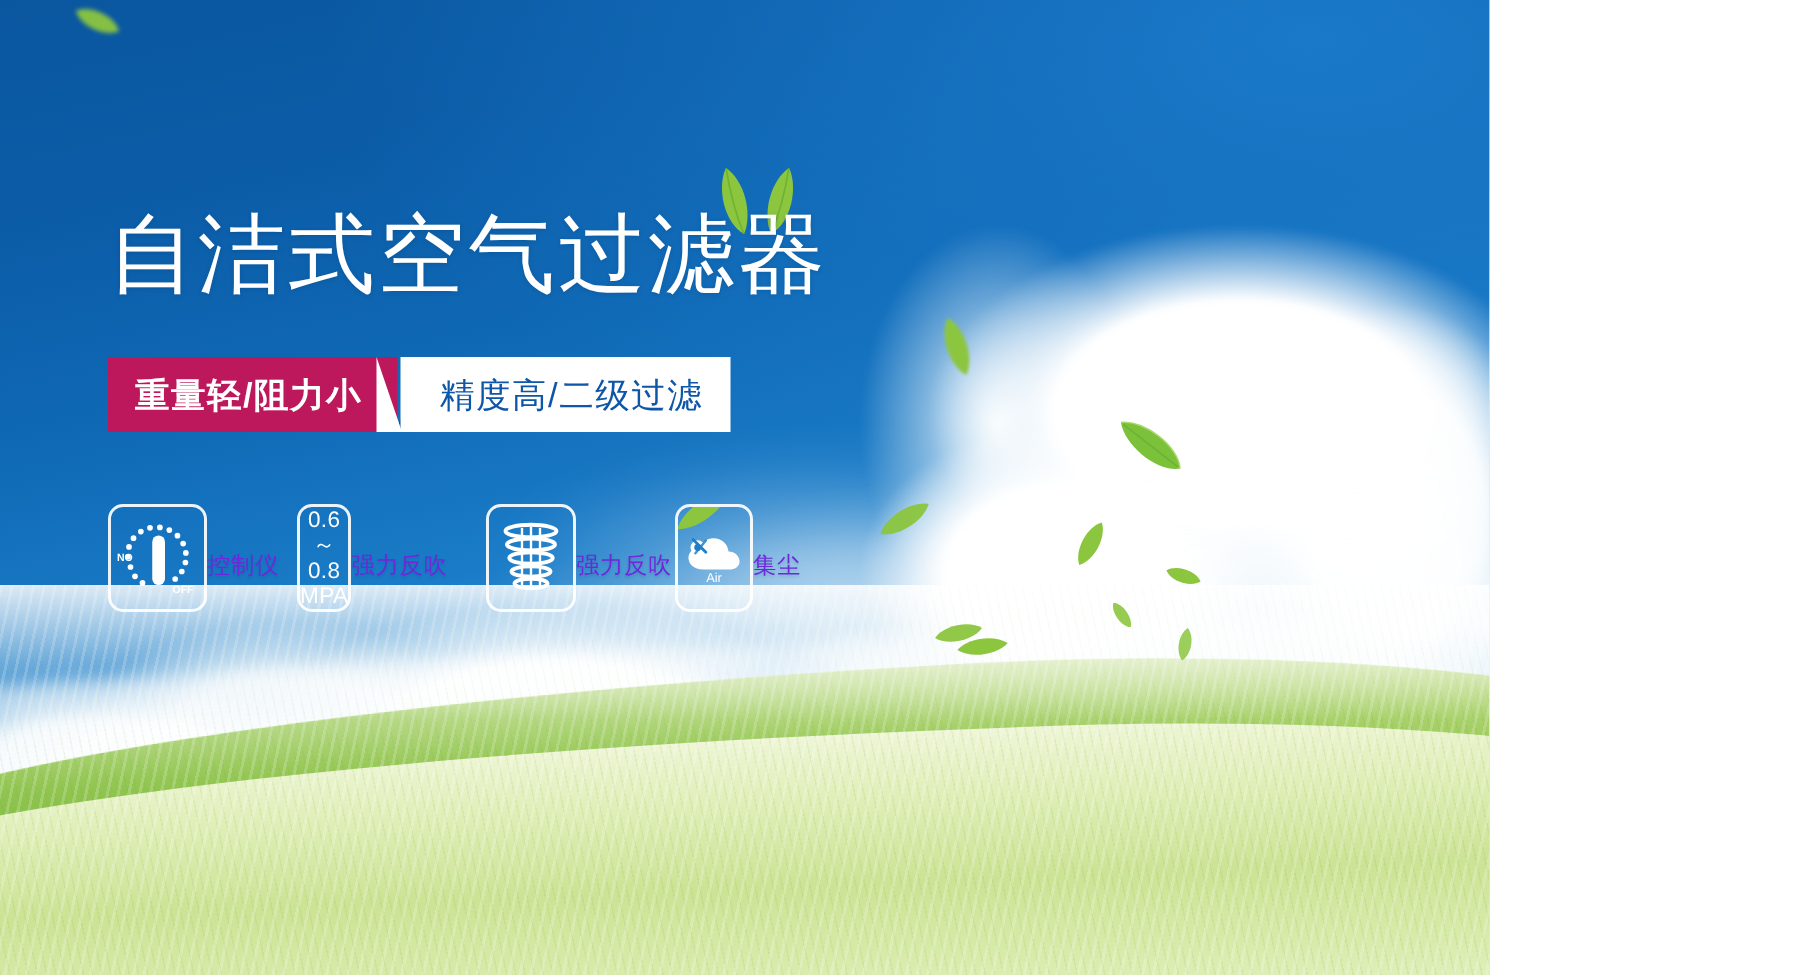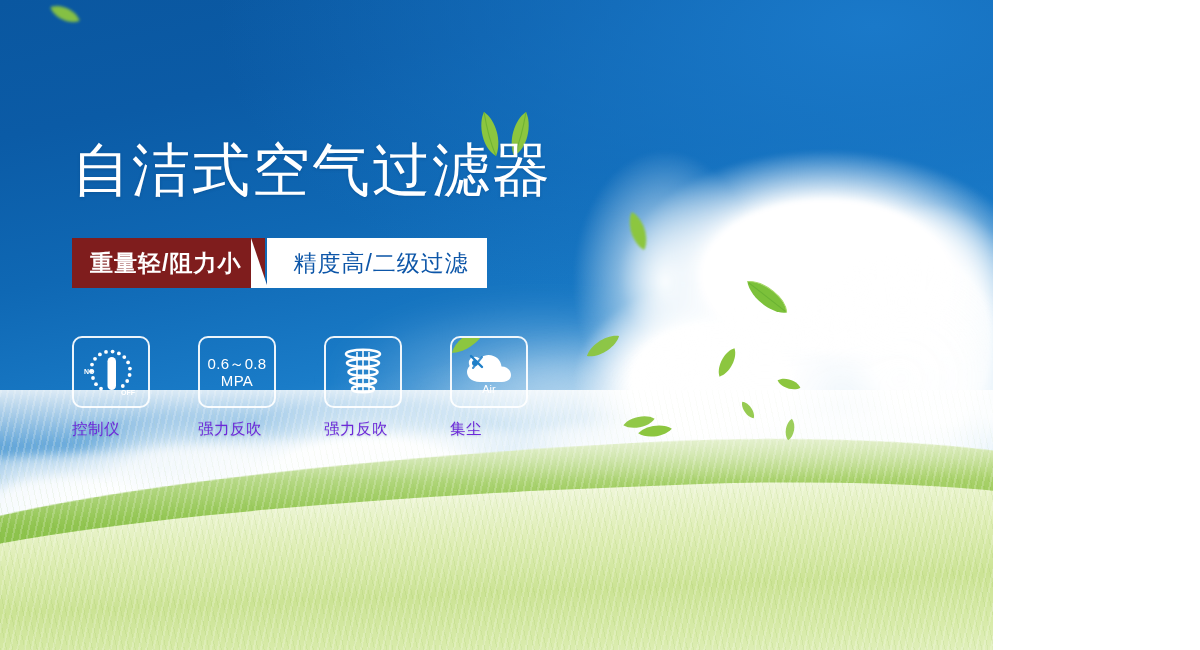--- a/index.html
+++ b/index.html
@@ -158,21 +158,21 @@
   .sprout{position:absolute;left:470px;top:108px;}
 
   
   .subtitle{
     position:absolute;left:72px;top:238px;
     height:50px;
     display:flex;align-items:stretch;
   }
   .sub-left{
     position:relative;
-    background:#7f1d1d;
+    background:#be185d;
     color:#ffffff;
     font-size:23px;font-weight:bold;
     letter-spacing:1px;
     display:flex;align-items:center;
     padding:0 24px 0 18px;
     white-space:nowrap;
   }
   .sub-left::after{
     content:"";position:absolute;right:-16px;top:0;
     width:0;height:0;
@@ -201,21 +201,21 @@
 
   
   .features{
     position:absolute;left:72px;top:336px;
     display:flex;
     gap:0;
   }
   .feature{
     width:84px;
     margin-right:42px;
-    display:flex;flex-direction:column;
+    display:flex;flex-direction:row;align-items:center;
   }
   .feature:last-child{margin-right:0;}
   .fbox{
     width:78px;height:72px;
     border:2px solid rgba(255,255,255,.92);
     border-radius:10px;
     display:flex;align-items:center;justify-content:center;
     box-sizing:border-box;
     position:relative;
   }

